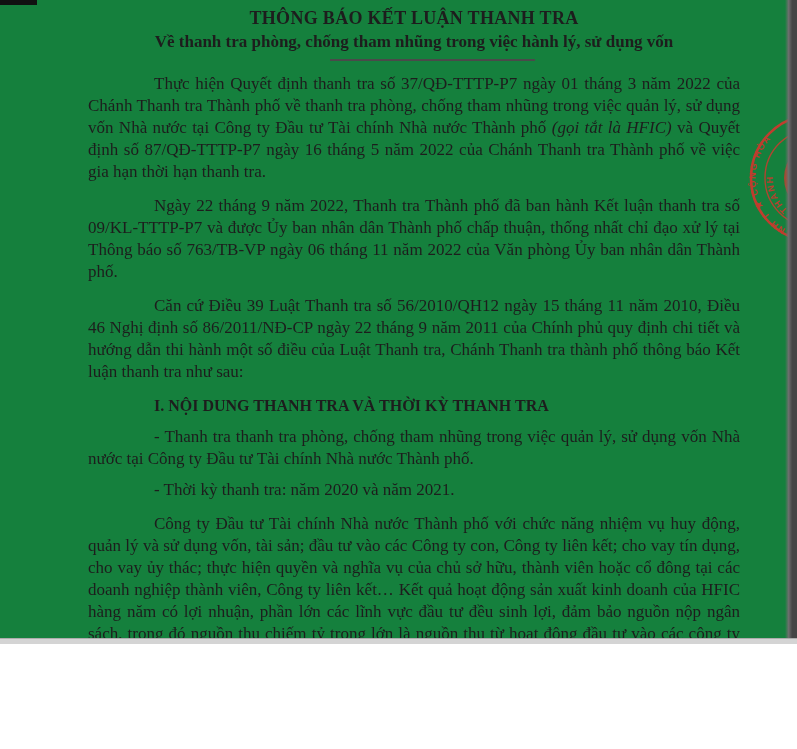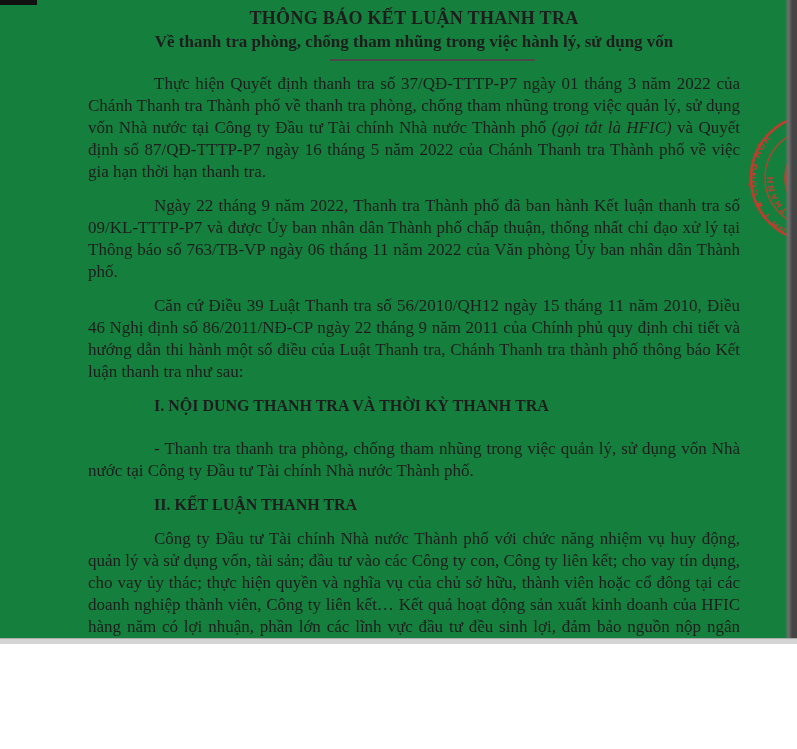--- a/index.html
+++ b/index.html
@@ -58,21 +58,21 @@
     margin: 5px auto 0 auto;
     transform: translateX(18px);
   }
   p.para {
     margin: 12px 0 0 0;
     font-size: 17px;
     line-height: 22px;
     text-align: justify;
     text-indent: 66px;
   }
-  p.bullet { margin-top: 21px; }
+  p.bullet { margin-top: 9px; }
   h3.section-heading {
     margin: 12px 0 0 66px;
     font-size: 16px;
     line-height: 22px;
     font-weight: bold;
     font-family: Liberation Serif, serif;
   }
   em.inline-italic { font-style: italic; }
   
   .stamp {
@@ -105,22 +105,22 @@
     <p class="para"><span>Thực hiện Quyết định thanh tra số 37/QĐ-TTTP-P7 ngày 01 tháng 3 năm 2022 của Chánh Thanh tra Thành phố về thanh tra phòng, chống tham nhũng trong việc quản lý, sử dụng vốn Nhà nước tại Công ty Đầu tư Tài chính Nhà nước Thành phố </span><em class="inline-italic">(gọi tắt là HFIC)</em><span> và Quyết định số 87/QĐ-TTTP-P7 ngày 16 tháng 5 năm 2022 của Chánh Thanh tra Thành phố về việc gia hạn thời hạn thanh tra.</span></p>
 
     <p class="para">Ngày 22 tháng 9 năm 2022, Thanh tra Thành phố đã ban hành Kết luận thanh tra số 09/KL-TTTP-P7 và được Ủy ban nhân dân Thành phố chấp thuận, thống nhất chỉ đạo xử lý tại Thông báo số 763/TB-VP ngày 06 tháng 11 năm 2022 của Văn phòng Ủy ban nhân dân Thành phố.</p>
 
     <p class="para">Căn cứ Điều 39 Luật Thanh tra số 56/2010/QH12 ngày 15 tháng 11 năm 2010, Điều 46 Nghị định số 86/2011/NĐ-CP ngày 22 tháng 9 năm 2011 của Chính phủ quy định chi tiết và hướng dẫn thi hành một số điều của Luật Thanh tra, Chánh Thanh tra thành phố thông báo Kết luận thanh tra như sau:</p>
 
     <h3 class="section-heading">I. NỘI DUNG THANH TRA VÀ THỜI KỲ THANH TRA</h3>
 
     <p class="para bullet">- Thanh tra thanh tra phòng, chống tham nhũng trong việc quản lý, sử dụng vốn Nhà nước tại Công ty Đầu tư Tài chính Nhà nước Thành phố.</p>
 
+    <p class="para bullet">- Thời kỳ thanh tra: năm 2020 và năm 2021.</p>
 
-    <h3 class="section-heading">II. KẾT LUẬN THANH TRA</h3>
 
     <p class="para">Công ty Đầu tư Tài chính Nhà nước Thành phố với chức năng nhiệm vụ huy động, quản lý và sử dụng vốn, tài sản; đầu tư vào các Công ty con, Công ty liên kết; cho vay tín dụng, cho vay ủy thác; thực hiện quyền và nghĩa vụ của chủ sở hữu, thành viên hoặc cổ đông tại các doanh nghiệp thành viên, Công ty liên kết… Kết quả hoạt động sản xuất kinh doanh của HFIC hàng năm có lợi nhuận, phần lớn các lĩnh vực đầu tư đều sinh lợi, đảm bảo nguồn nộp ngân sách, trong đó nguồn thu chiếm tỷ trọng lớn là nguồn thu từ hoạt động đầu tư vào các công ty thành viên và công ty liên kết; nguồn vốn được bảo toàn và phát triển. Tuy nhiên, ngoài những kết quả đạt được, HFIC còn những thiếu sót, tồn tại như sau:</p>
 
   </div>
 
   <svg class="stamp" viewBox="0 0 44 132" aria-hidden="true">
     <defs>
       <path id="outerArc" d="M 66 124 A 58 58 0 0 1 8 66 A 58 58 0 0 1 66 8" fill="none"></path>
       <path id="innerArc" d="M 66 107 A 41 41 0 0 1 25 66 A 41 41 0 0 1 66 25" fill="none"></path>
     </defs>

